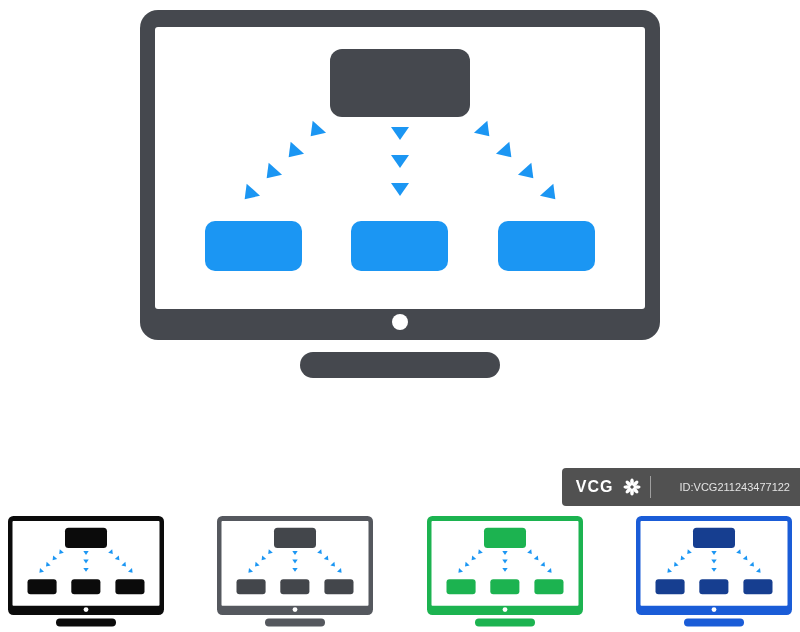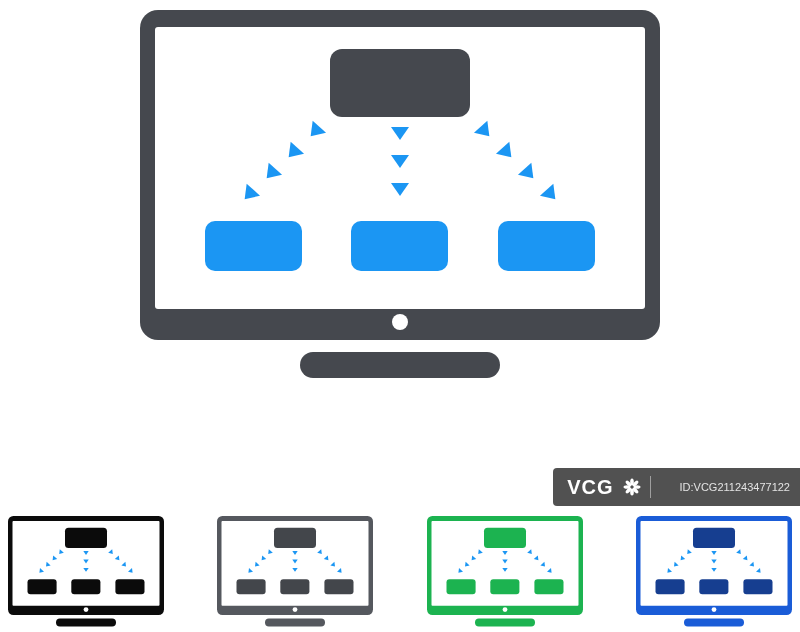--- a/index.html
+++ b/index.html
@@ -83,21 +83,21 @@
   
   .watermark {
     position: absolute; top: 468px; right: 0;
     height: 38px;
     background: var(--bg-color, rgba(32,32,32,0.78));
     border-radius: 4px 0 0 4px;
     display: flex; align-items: center;
     padding: 0 10px 0 14px; gap: 8px;
   }
   .wm-brand {
-    color: #ffffff; font-weight: bold; font-size: 20px;
+    color: #ffffff; font-weight: bold; font-size: 16px;
     letter-spacing: 1px; line-height: 1;
   }
   .wm-flower { display: flex; align-items: center; }
   .wm-flower svg { width: 20px; height: 20px; display: block; }
   .wm-divider { width: 1px; height: 22px; background: rgba(255,255,255,0.45); }
   .wm-id { color: #E3E3E3; font-size: 11px; white-space: nowrap; padding-left: 21px; }
 </style>
 </head>
 <body>
 

